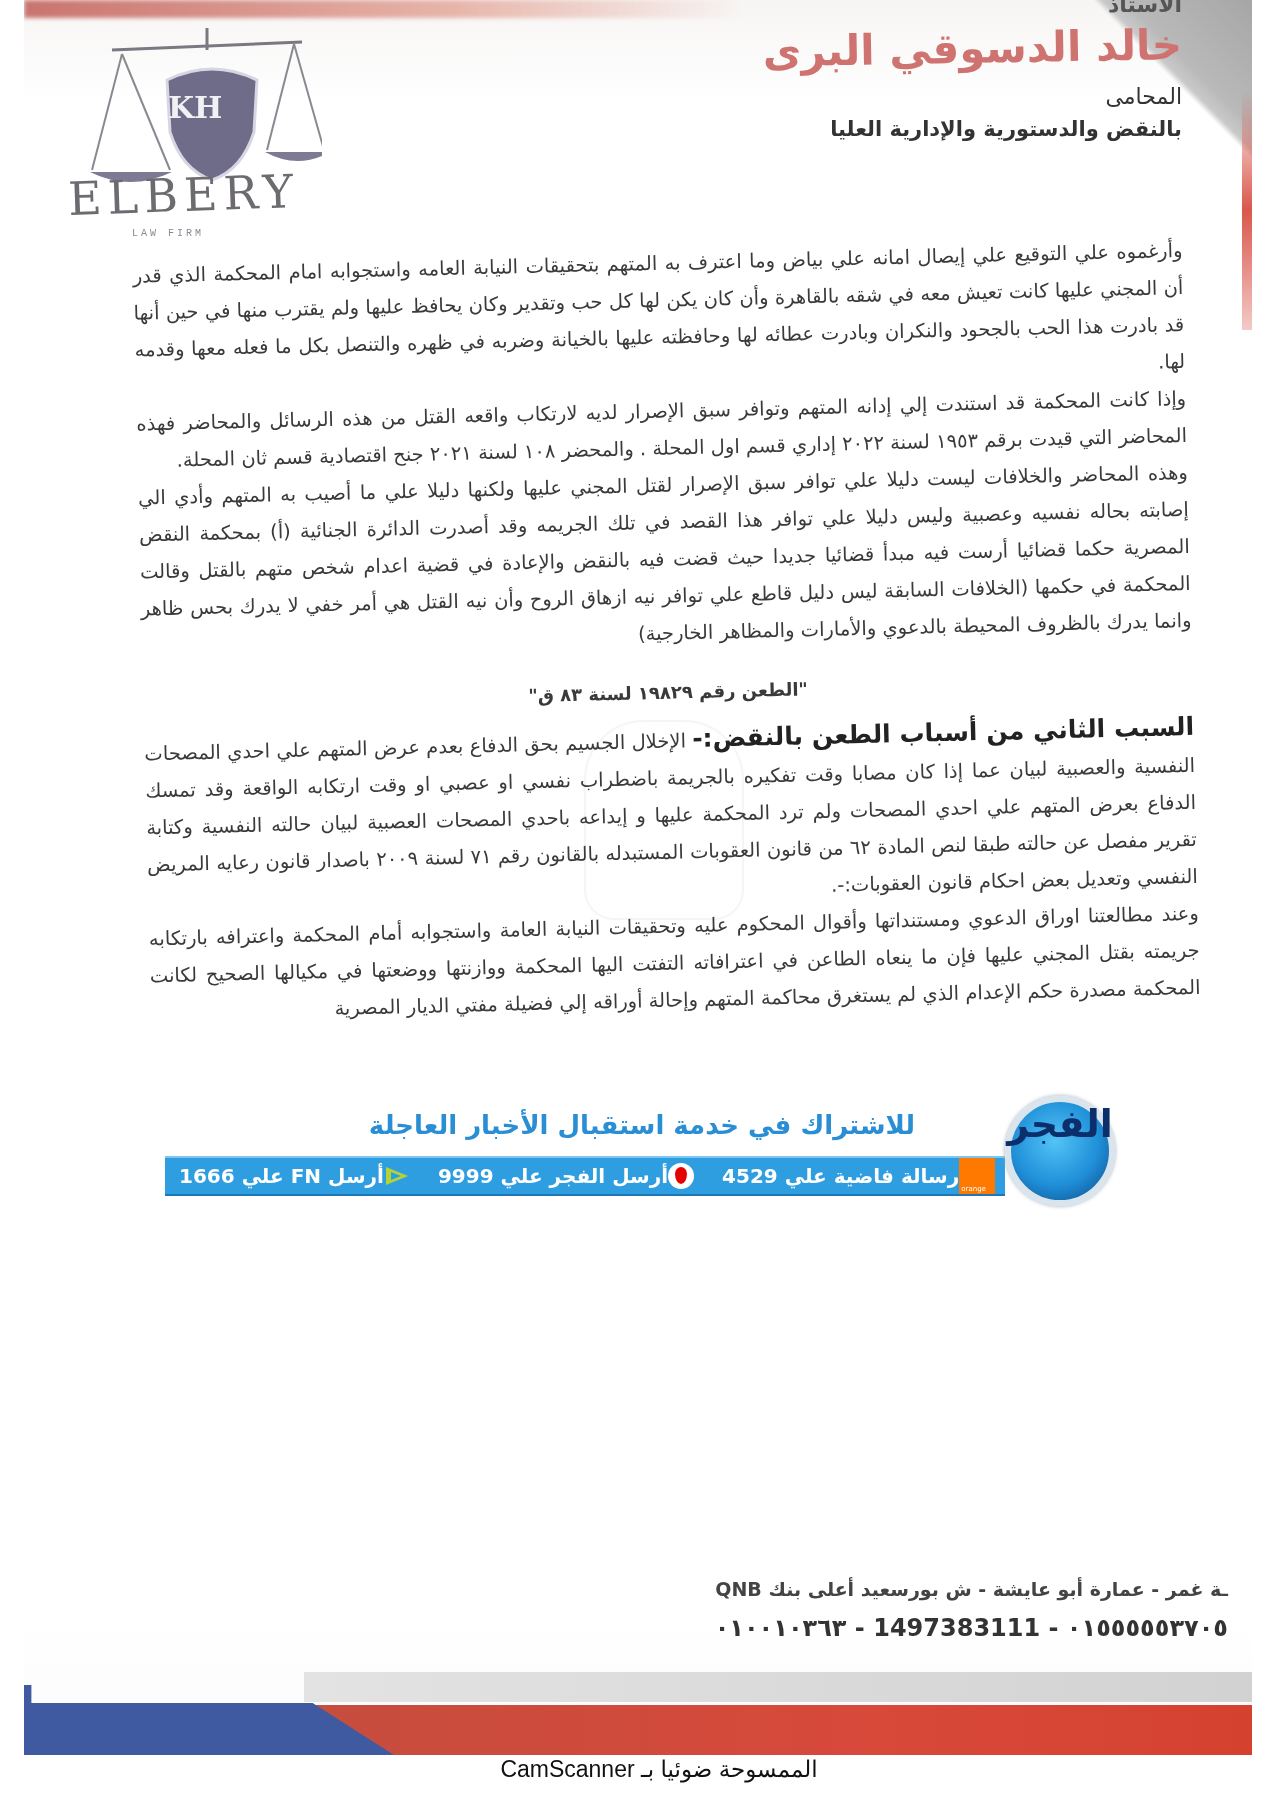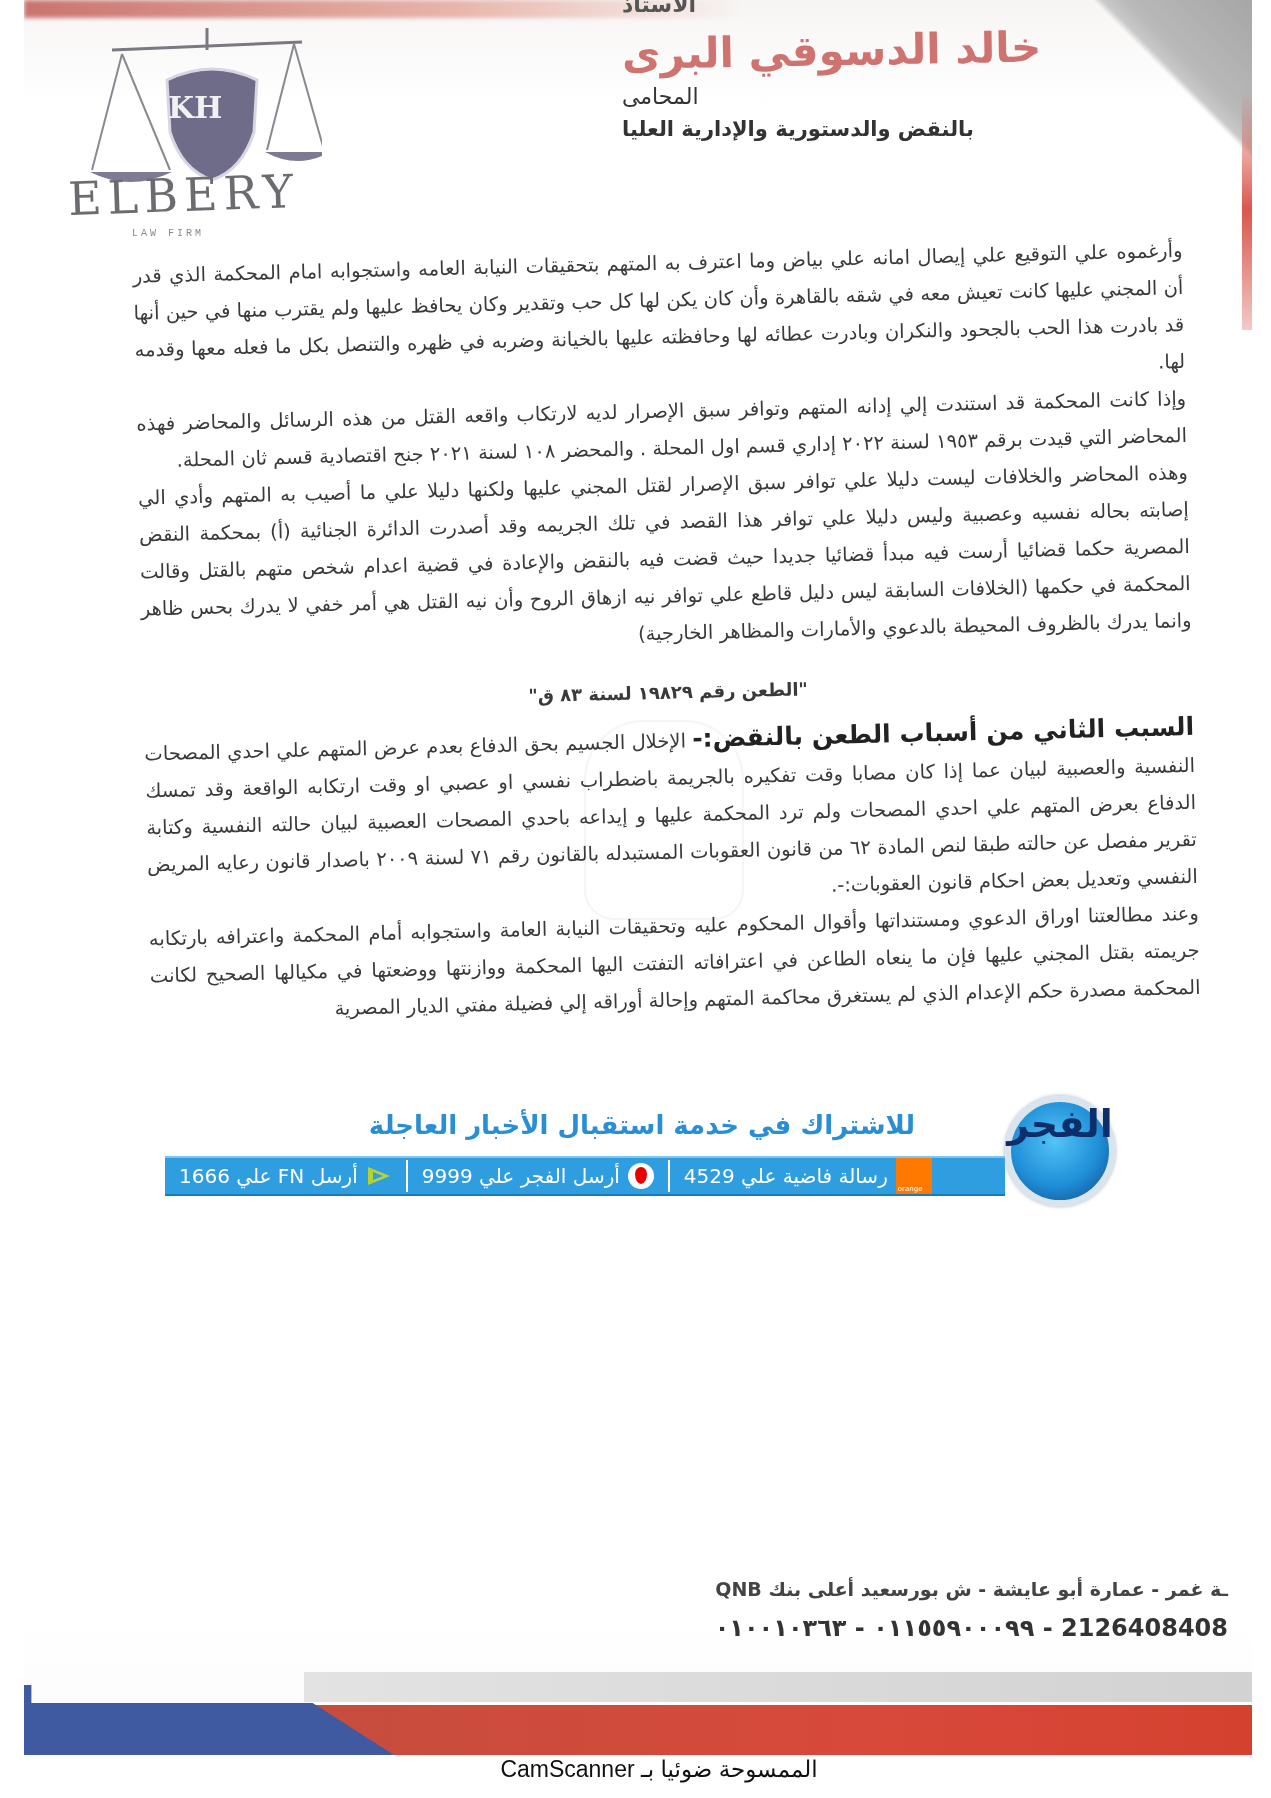--- a/index.html
+++ b/index.html
@@ -32,21 +32,21 @@
   .logo-word {
     position: absolute; left: 44px; top: 168px; font-family: "DejaVu Serif", serif;
     font-size: 46px; letter-spacing: 6px; color: #6d6a70; transform: rotate(-2deg);
   }
   .logo-sub {
     position: absolute; left: 108px; top: 228px; font-family: Liberation Mono, monospace;
     font-size: 10px; letter-spacing: 3px; color: #8a8790;
   }
 
   
-  .lh { position: absolute; right: 70px; top: 0; width: 560px; text-align: left; direction: rtl; }
+  .lh { position: absolute; right: 70px; top: 0; width: 560px; text-align: right; direction: rtl; }
   .lh-title { font-size: 22px; color: #555; margin-top: -8px; font-weight: bold; }
   .lh-name { font-size: 42px; color: #cf7370; font-weight: bold; margin-top: 8px; transform: rotate(-1deg); }
   .lh-role { font-size: 22px; color: #333; margin-top: 10px; }
   .lh-spec { font-size: 21px; color: #333; margin-top: 8px; font-weight: bold; }
 
   
   .body {
     position: absolute; left: 108px; right: 70px; top: 232px;
     direction: rtl; text-align: justify;
     font-family: "DejaVu Sans", sans-serif; font-size: 19.5px; line-height: 37px;
@@ -93,21 +93,21 @@
   .banner-headline {
     position: absolute; right: 200px; top: 0; direction: rtl;
     font-family: "DejaVu Sans", sans-serif; font-weight: bold; font-size: 26px; color: #2a8ed4;
     text-shadow: 0 0 2px #fff;
   }
   .banner-bar {
     position: absolute; left: 0; right: 110px; top: 46px; height: 40px;
     background: #2f9ee0; border-top: 2px solid #7cc7f0; border-bottom: 2px solid #1d78b8;
     display: flex; flex-direction: row-reverse; align-items: center; direction: rtl;
   }
-  .banner-item { display: flex; align-items: center; gap: 8px; padding: 0 14px; color: #fff; font-weight: normal; font-size: 20px; white-space: nowrap; }
+  .banner-item { display: flex; align-items: center; padding: 0 14px; color: #fff; font-weight: bold; font-size: 20px; white-space: nowrap; }
   .banner-sep { width: 2px; height: 32px; background: #ffffff; }
   .op-etisalat { width: 26px; height: 26px; }
   .op-vodafone { width: 26px; height: 26px; border-radius: 50%; background: #fff; position: relative; }
   .op-vodafone::after { content: ""; position: absolute; left: 7px; top: 4px; width: 12px; height: 17px; background: #e60000; border-radius: 50% 50% 50% 50% / 40% 40% 60% 60%; }
   .op-orange { width: 36px; height: 36px; background: #ff7900; position: relative; }
   .op-orange::after { content: "orange"; position: absolute; left: 2px; bottom: 1px; font-size: 7px; color: #fff; font-weight: normal; }
   .banner-logo {
     position: absolute; right: 0; top: -14px; width: 110px; height: 110px; border-radius: 50%;
     background: radial-gradient(circle at 45% 40%, #53c3f7 0%, #1f8fd8 55%, #1666a8 80%);
     border: 6px solid #d9e4ec; box-shadow: 0 0 4px #9ab;
@@ -160,21 +160,21 @@
     </p>
     <p>وعند مطالعتنا اوراق الدعوي ومستنداتها وأقوال المحكوم عليه وتحقيقات النيابة العامة واستجوابه أمام المحكمة واعترافه بارتكابه جريمته بقتل المجني عليها فإن ما ينعاه الطاعن في اعترافاته التفتت اليها المحكمة ووازنتها ووضعتها في مكيالها الصحيح لكانت المحكمة مصدرة حكم الإعدام الذي لم يستغرق محاكمة المتهم وإحالة أوراقه إلي فضيلة مفتي الديار المصرية</p>
   </div>
 
   <div class="bottom-band-gray"></div>
   <div class="bottom-band-red"></div>
   <div class="bottom-band-blue"></div>
 
   <div class="footer">
     <div class="footer-addr">ـة غمر - عمارة أبو عايشة - ش بورسعيد أعلى بنك QNB</div>
-    <div class="footer-phones">2126408408 - ٠١١٥٥٩٠٠٠٩٩ - ٠١٠٠١٠٣٦٣</div>
+    <div class="footer-phones">٠١٥٥٥٥٥٣٧٠٥ - 1497383111 - ٠١٠٠١٠٣٦٣</div>
   </div>
 </div>
 
 <div class="banner">
   <div class="banner-headline">للاشتراك في خدمة استقبال الأخبار العاجلة</div>
   <div class="banner-bar">
     <div class="banner-item">
       <svg class="op-etisalat" viewBox="0 0 26 26">
         <path d="M2 4 L24 13 L2 22 Z" fill="#b5d334"></path>
         <path d="M7 9 L17 13 L7 17 Z" fill="#2f9ee0"></path>

